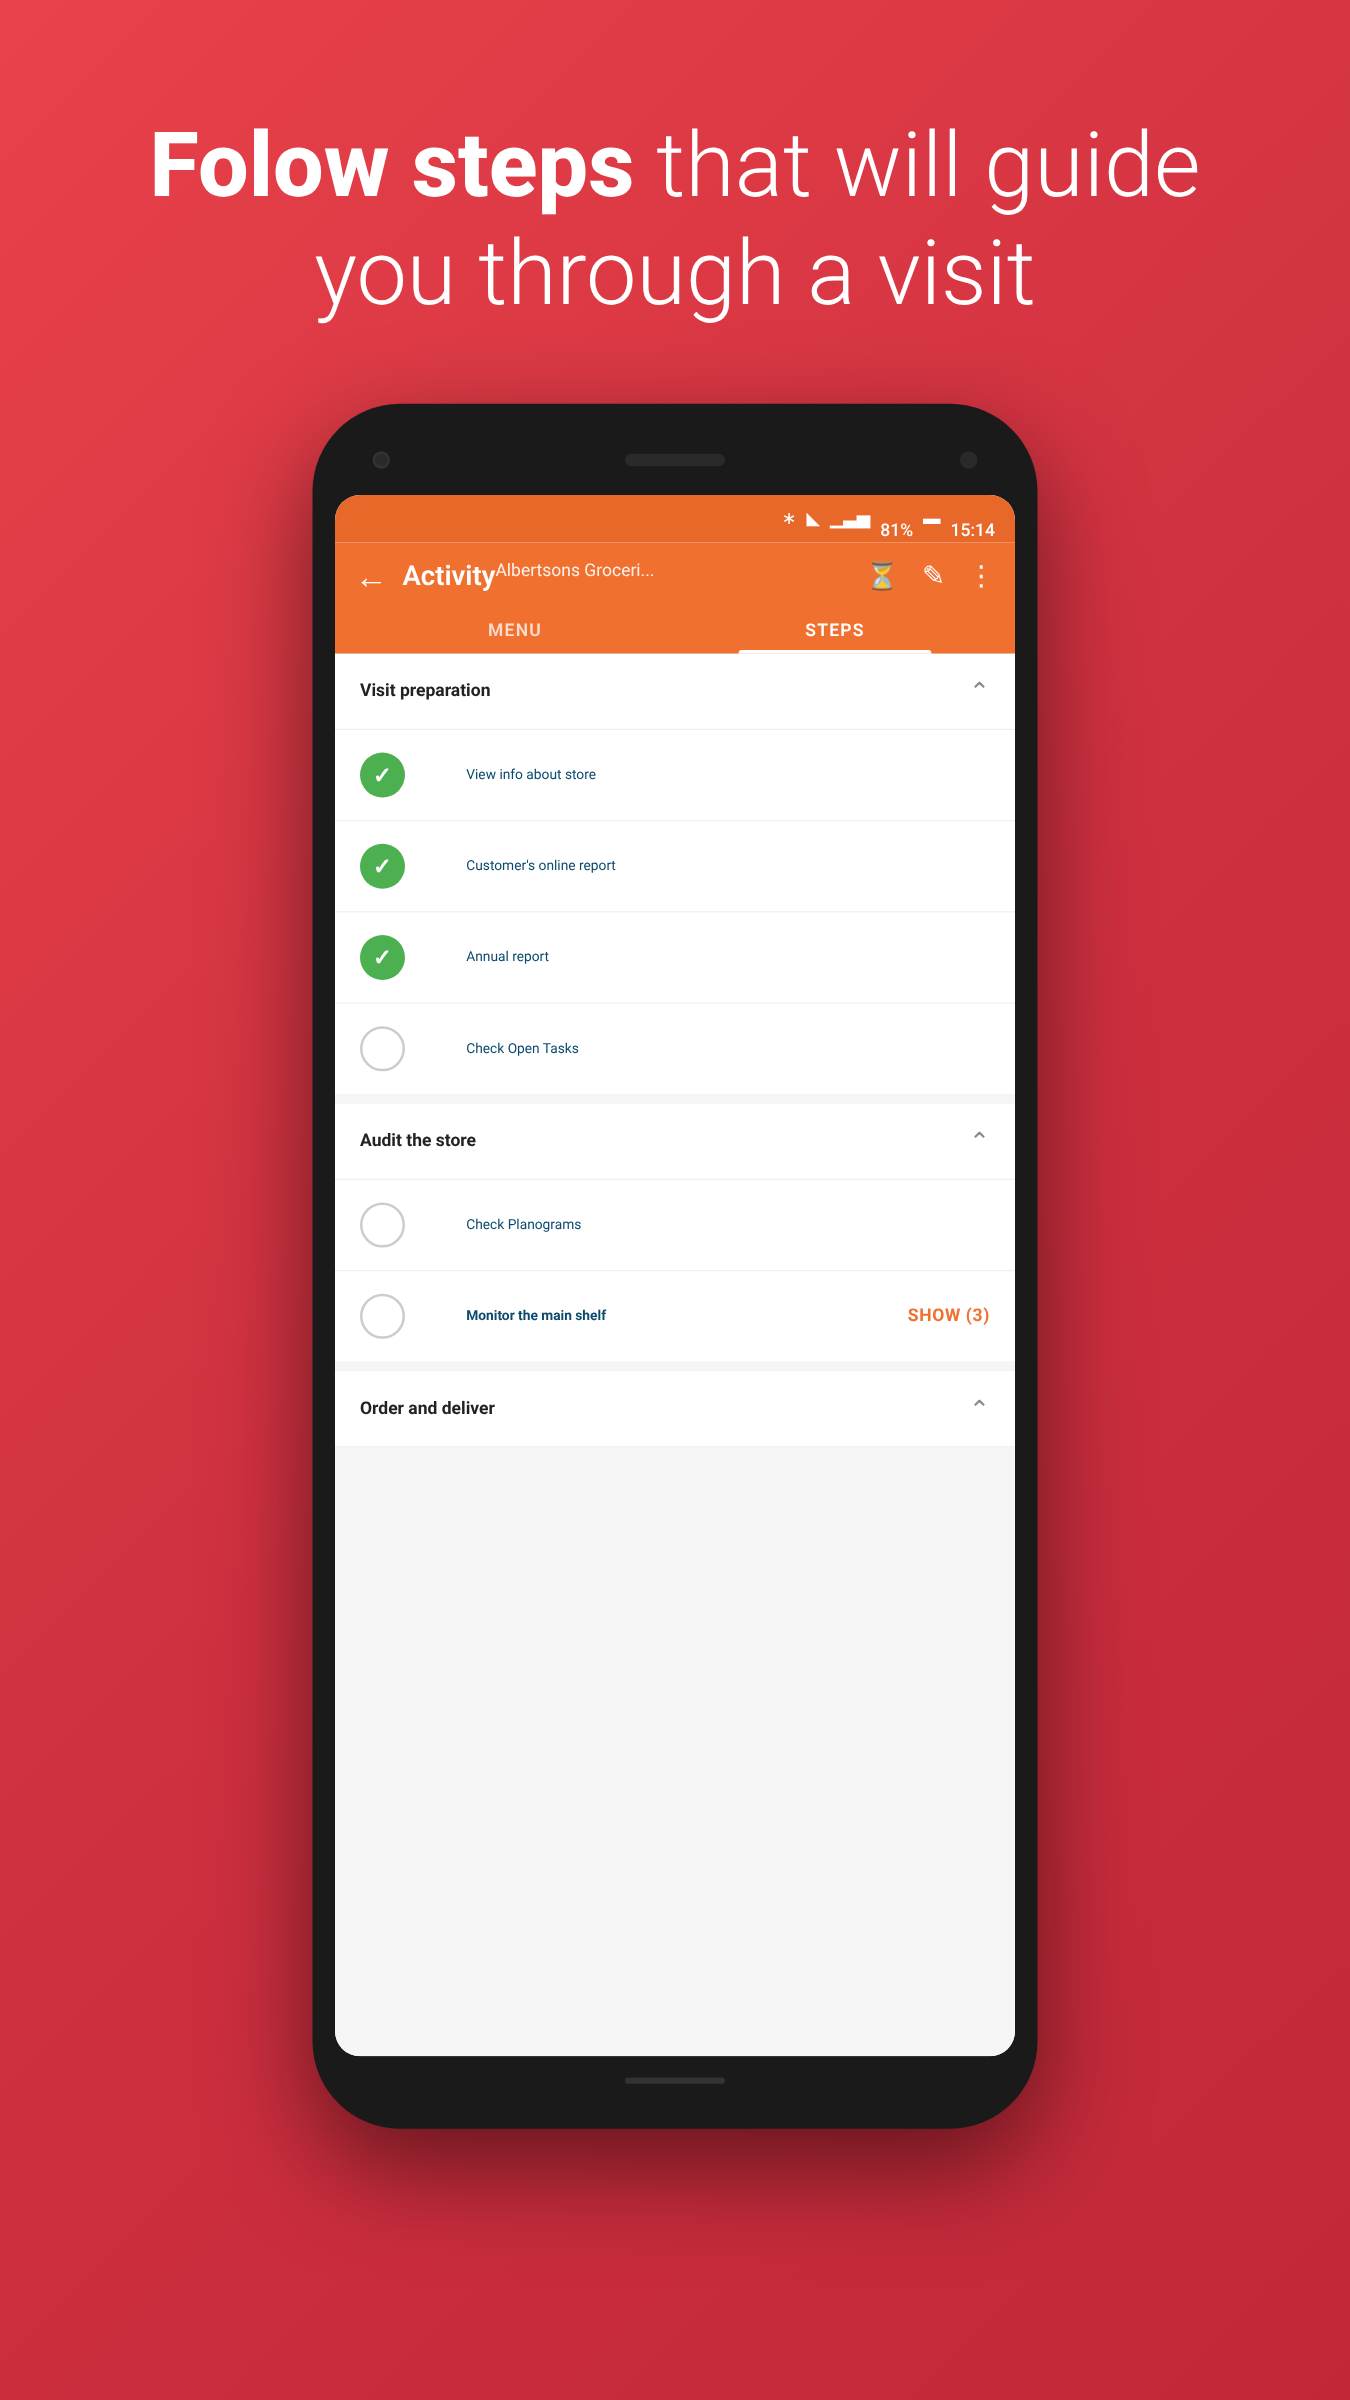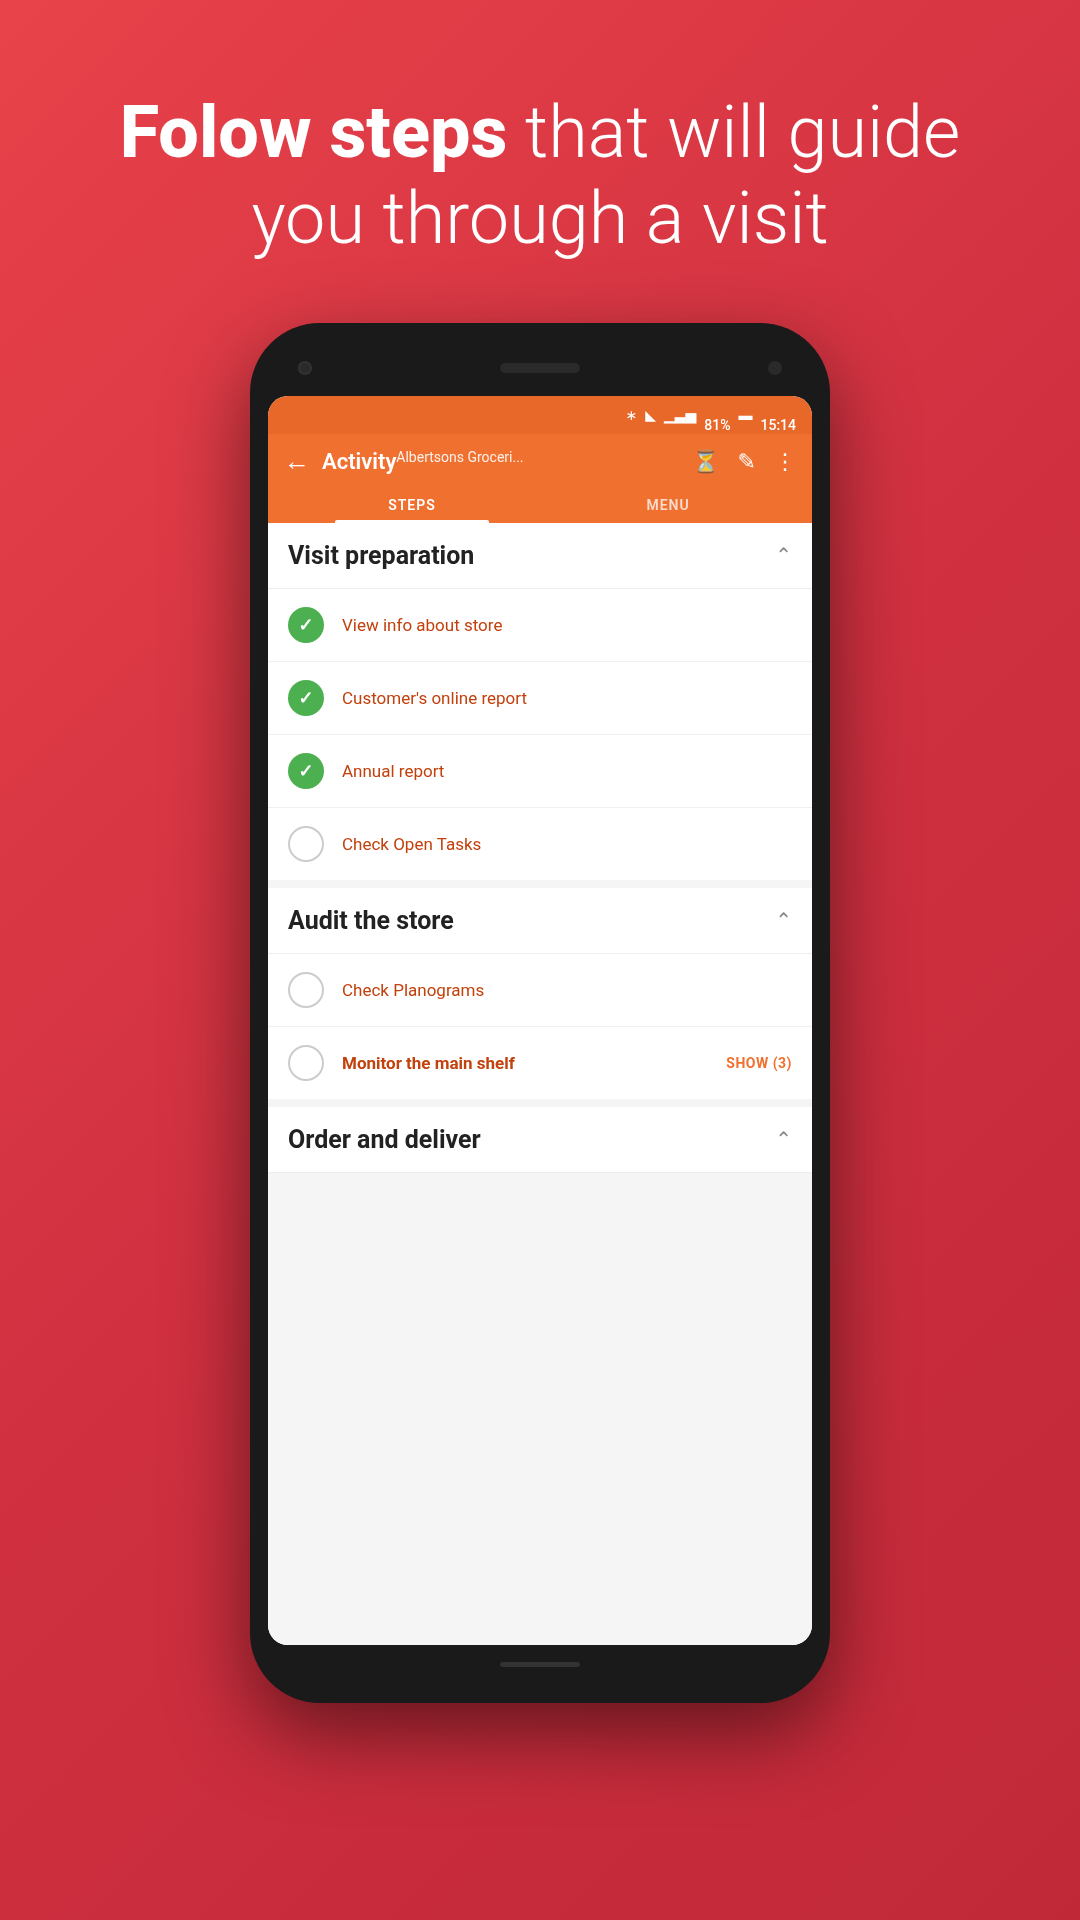--- a/index.html
+++ b/index.html
@@ -219,21 +219,21 @@
 
     .section-header {
       display: flex;
       align-items: center;
       justify-content: space-between;
       padding: 18px 20px;
       border-bottom: 1px solid #eee;
     }
 
     .section-title {
-      font-size: 25px;
+      font-size: 14px;
       font-weight: 700;
       color: #222;
     }
 
     .chevron-icon {
       font-size: 20px;
       color: #888;
     }
 
     .list-item {
@@ -267,23 +267,24 @@
       border: 2px solid #ccc;
     }
 
     .check-mark {
       color: white;
       font-size: 18px;
       font-weight: 700;
     }
 
     .item-label {
-      font-size: 17px;
-      color: #c2410c;
+      font-size: 11px;
+      color: #0c4a6e;
       flex: 1;
+      margin-left: 31px;
     }
 
     .item-label.bold {
       font-weight: 700;
     }
 
     .show-badge {
       color: #f07030;
       font-size: 14px;
       font-weight: 700;
@@ -345,25 +346,25 @@
             </div>
           </div>
           <div class="app-bar-actions">
             <span class="action-icon">⏳</span>
             <span class="action-icon">✎</span>
             <span class="action-icon">⋮</span>
           </div>
         </div>
 
         <div class="tabs-bar">
+          <div class="tab">
+            <span>MENU</span>
+          </div>
           <div class="tab active">
             <span>STEPS</span>
-          </div>
-          <div class="tab">
-            <span>MENU</span>
           </div>
         </div>
       </div>
 
       <div class="content">
 
         <div class="section">
           <div class="section-header">
             <span class="section-title">Visit preparation</span>
             <span class="chevron-icon">⌃</span>

